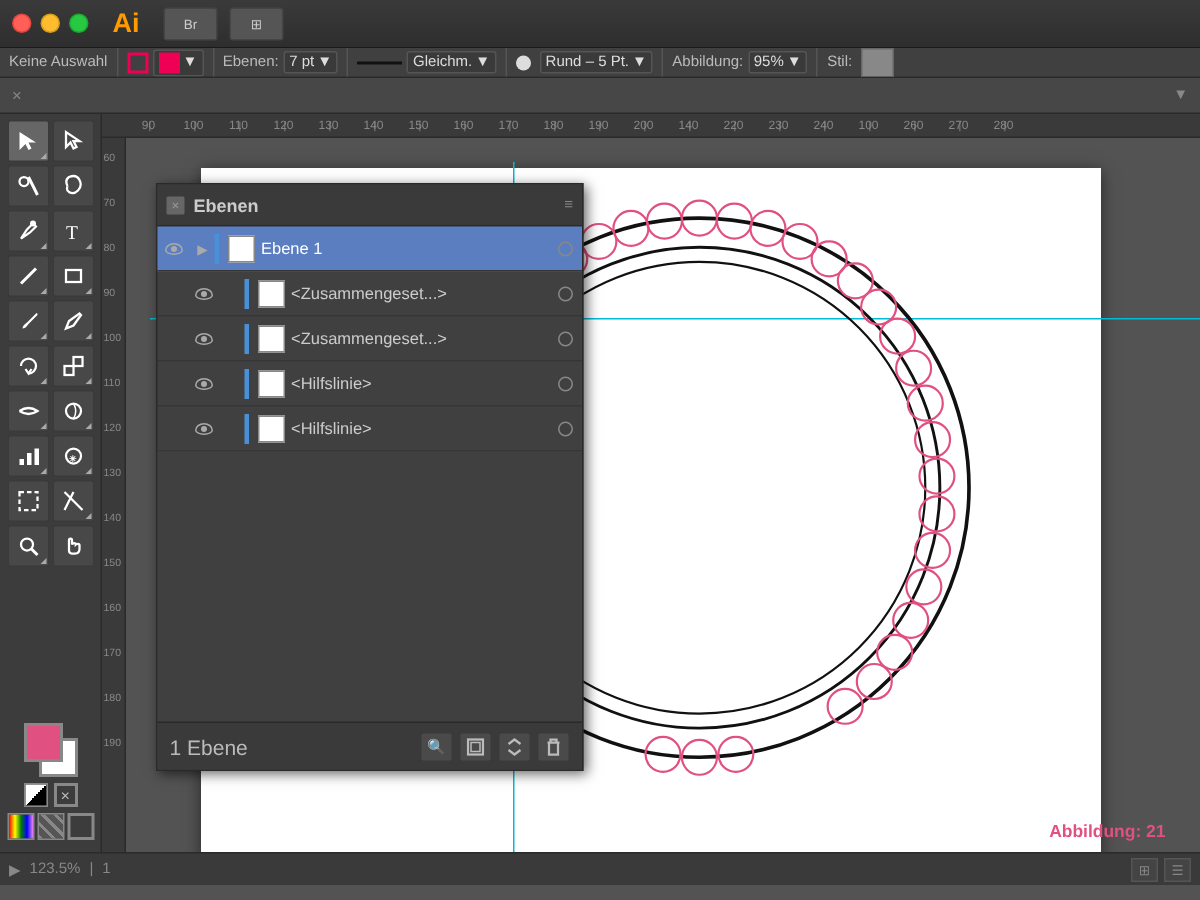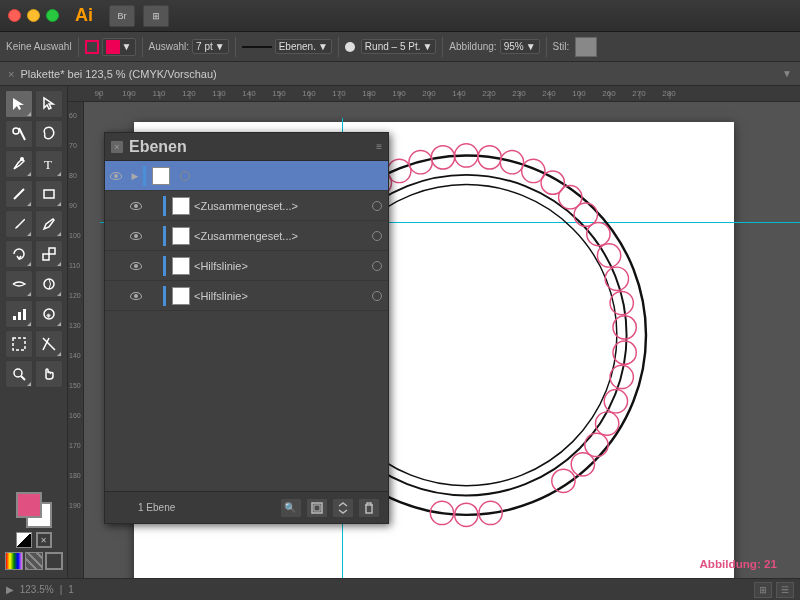--- a/index.html
+++ b/index.html
@@ -14,26 +14,26 @@
       padding: 0 8px;
       gap: 8px;
       border-bottom: 1px solid #1a1a1a;
     }
     .traffic-lights { display: flex; gap: 6px; align-items: center; }
     .traffic-light { width: 13px; height: 13px; border-radius: 50%; }
     .tl-red { background: #ff5f57; border: 1px solid #e0443e; }
     .tl-yellow { background: #febc2e; border: 1px solid #d4a017; }
     .tl-green { background: #28c840; border: 1px solid #1aaa32; }
     .ai-logo { color: #ff9a00; font-weight: bold; font-size: 18px; margin-left: 8px; margin-right: 8px; }
-    .title-bar-icon { width: 26px; height: 22px; background: #555; border: 1px solid #444; display: flex; align-items: center; justify-content: center; font-size: 9px; color: #ccc; border-radius: 2px; }
+    .title-bar-icon { width: 36px; height: 22px; background: #555; border: 1px solid #444; display: flex; align-items: center; justify-content: center; font-size: 9px; color: #ccc; border-radius: 2px; }
     .title-spacer { flex: 1; }
 
     
     #toolbar {
-      height: 30px;
+      height: 20px;
       background: #404040;
       display: flex;
       align-items: center;
       padding: 0 6px;
       gap: 4px;
       border-bottom: 1px solid #2a2a2a;
       flex-wrap: nowrap;
       overflow: hidden;
     }
     .toolbar-section {
@@ -207,21 +207,21 @@
     }
     #layers-panel-header {
       height: 28px;
       background: #3a3a3a;
       display: flex;
       align-items: center;
       padding: 0 6px;
       border-bottom: 1px solid #2a2a2a;
     }
     .panel-close { width: 12px; height: 12px; background: #666; border-radius: 1px; display: flex; align-items: center; justify-content: center; font-size: 9px; color: #999; cursor: pointer; margin-right: 6px; }
-    .panel-title { color: #ccc; font-size: 16px; font-weight: bold; }
+    .panel-title { color: #ccc; font-size: 12px; font-weight: bold; }
     .panel-menu-btn { margin-left: auto; color: #888; font-size: 10px; cursor: pointer; }
 
     #layers-panel-body { padding: 0; }
 
     .layer-row {
       height: 30px;
       display: flex;
       align-items: center;
       border-bottom: 1px solid #363636;
       cursor: pointer;
@@ -244,21 +244,21 @@
 
     #layers-panel-footer {
       height: 32px;
       background: #3a3a3a;
       border-top: 1px solid #2a2a2a;
       display: flex;
       align-items: center;
       padding: 0 8px;
       gap: 4px;
     }
-    .footer-label { color: #bbb; font-size: 10px; flex: 1; margin-left: 25px; }
+    .footer-label { color: #bbb; font-size: 14px; flex: 1; }
     .footer-btn { width: 22px; height: 20px; background: #4a4a4a; border: 1px solid #3a3a3a; border-radius: 2px; display: flex; align-items: center; justify-content: center; cursor: pointer; font-size: 10px; color: #bbb; }
 
     
     #status-bar {
       height: 22px;
       background: #3a3a3a;
       border-top: 1px solid #2a2a2a;
       display: flex;
       align-items: center;
       padding: 0 6px;
@@ -306,31 +306,31 @@
   <div class="toolbar-divider"></div>
   <div class="toolbar-section">
     <div class="stroke-box"></div>
     <div class="toolbar-dropdown">
       <div class="fill-box"></div>
       <span>▼</span>
     </div>
   </div>
   <div class="toolbar-divider"></div>
   <div class="toolbar-section">
-    <span class="toolbar-label">Auswahl:</span>
+    <span class="toolbar-label">Ebenen:</span>
     <div class="toolbar-dropdown">
       <span>7 pt</span>
       <span>▼</span>
     </div>
   </div>
   <div class="toolbar-divider"></div>
   <div class="toolbar-section">
     <div class="stroke-line"></div>
     <div class="toolbar-dropdown">
-      <span>Ebenen.</span>
+      <span>Gleichm.</span>
       <span>▼</span>
     </div>
   </div>
   <div class="toolbar-divider"></div>
   <div class="toolbar-section">
     <div style="width:10px;height:10px;border-radius:50%;background:#ddd;margin-right:3px;"></div>
     <div class="toolbar-dropdown">
       <span>Rund – 5 Pt.</span>
       <span>▼</span>
     </div>
@@ -345,21 +345,20 @@
   </div>
   <div class="toolbar-divider"></div>
   <div class="toolbar-section">
     <span class="toolbar-label">Stil:</span>
     <div style="width:22px;height:20px;background:#888;border:1px solid #666;margin-left:3px;"></div>
   </div>
 </div>
 
 <div id="doc-tab">
   <span class="tab-close">×</span>
-  <span>Plakette* bei 123,5 % (CMYK/Vorschau)</span>
   <span class="tab-arrow">▼</span>
 </div>
 
 <div id="main-layout">
 
   <div id="tools-panel">
     <div class="tool-row">
       <div class="tool-btn active">
         <svg width="16" height="16" viewBox="0 0 16 16">
             <path d="M2 2 L2 14 L6 10 L8 14 L10 13 L8 9 L13 9 Z" fill="#fff" stroke="none"></path>
@@ -644,20 +643,21 @@
 
         <div id="layers-panel-body">
 
           <div class="layer-row selected">
             <div class="layer-eye">
               <div class="eye-icon"></div>
             </div>
             <div class="layer-expand">▶</div>
             <div class="layer-color-bar" style="background:#4a90d9;"></div>
             <div class="layer-swatch"></div>
+            <span class="layer-name">Ebene 1</span>
             <div class="layer-target">
               <div class="target-circle"></div>
             </div>
           </div>
 
           <div class="layer-row layer-item-row" style="padding-left:20px;">
             <div class="layer-eye">
               <div class="eye-icon"></div>
             </div>
             <div class="layer-expand"></div>

